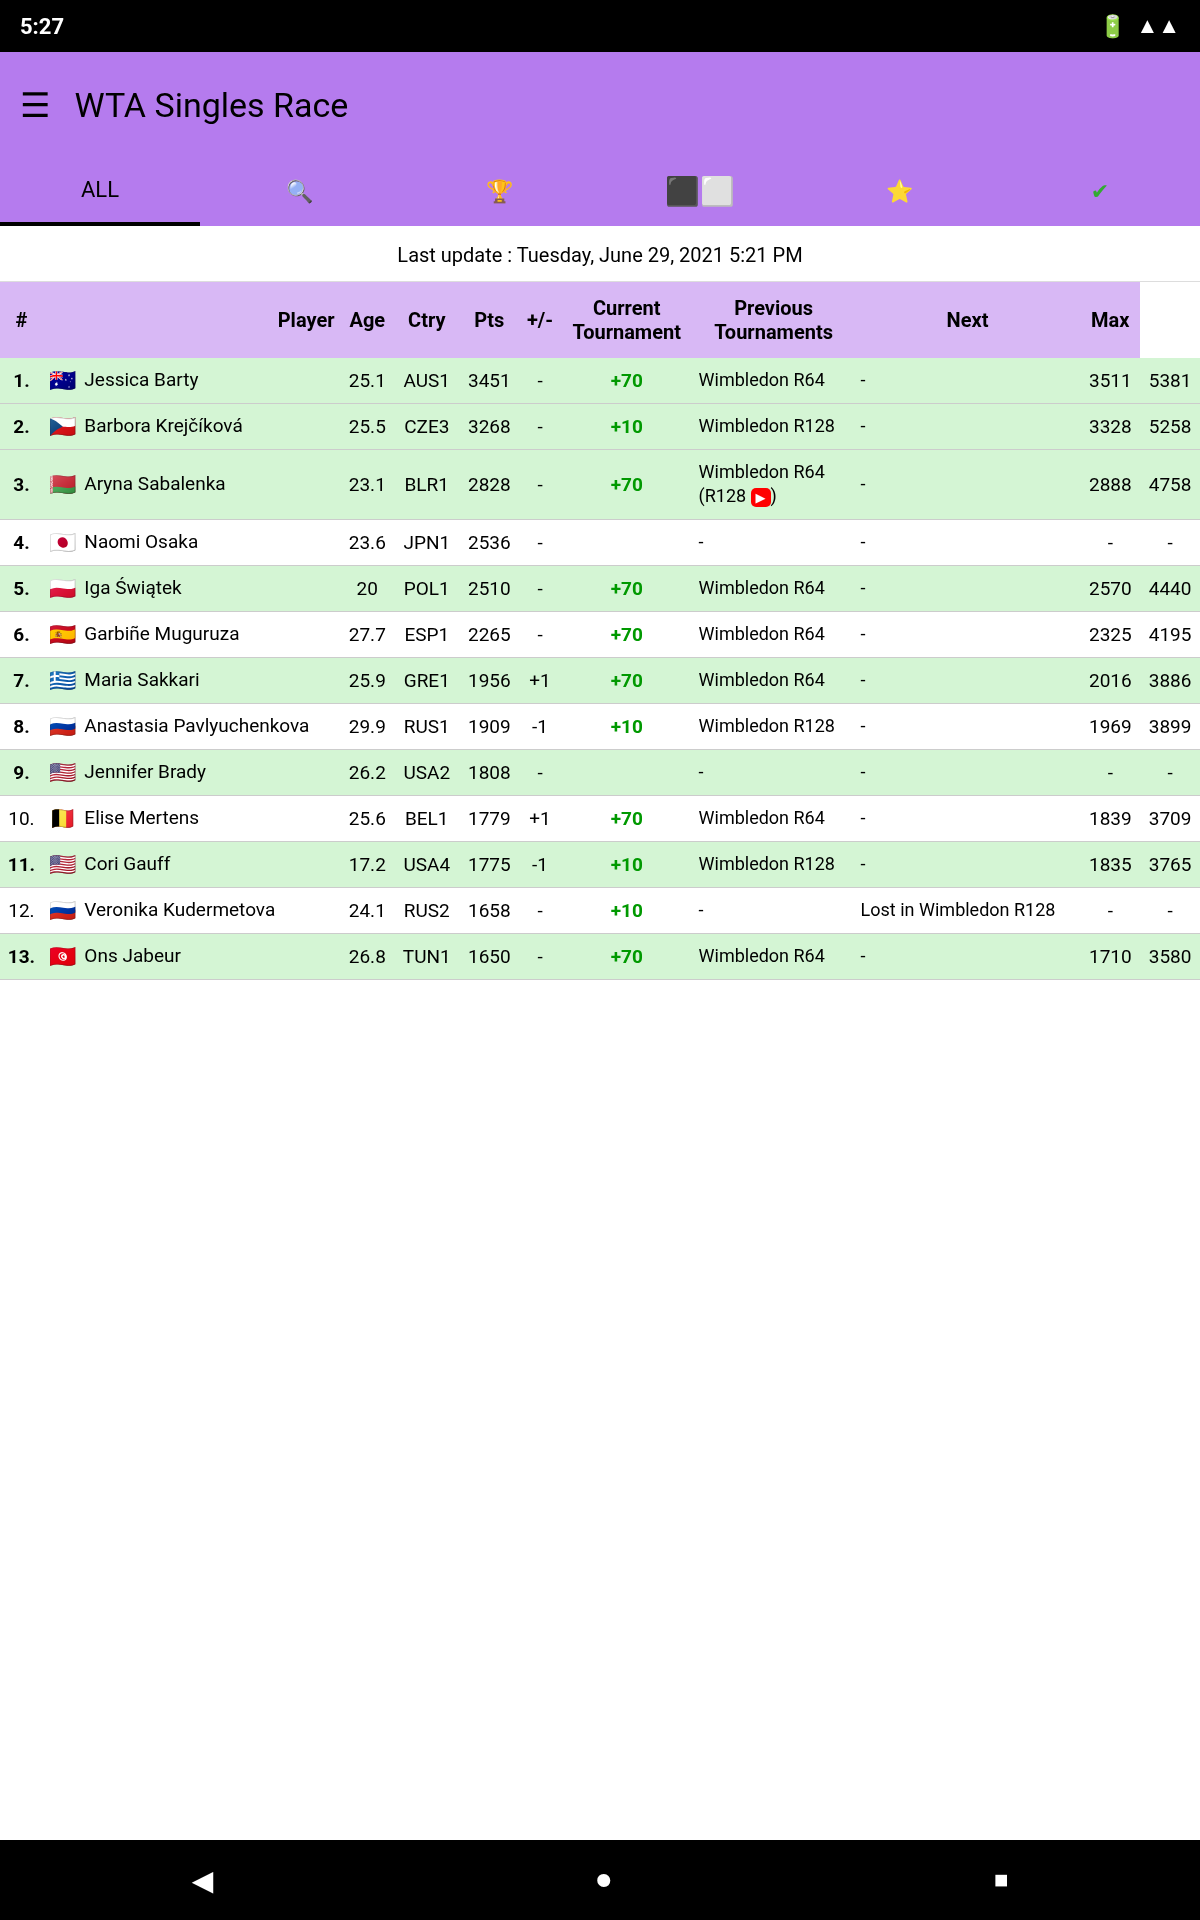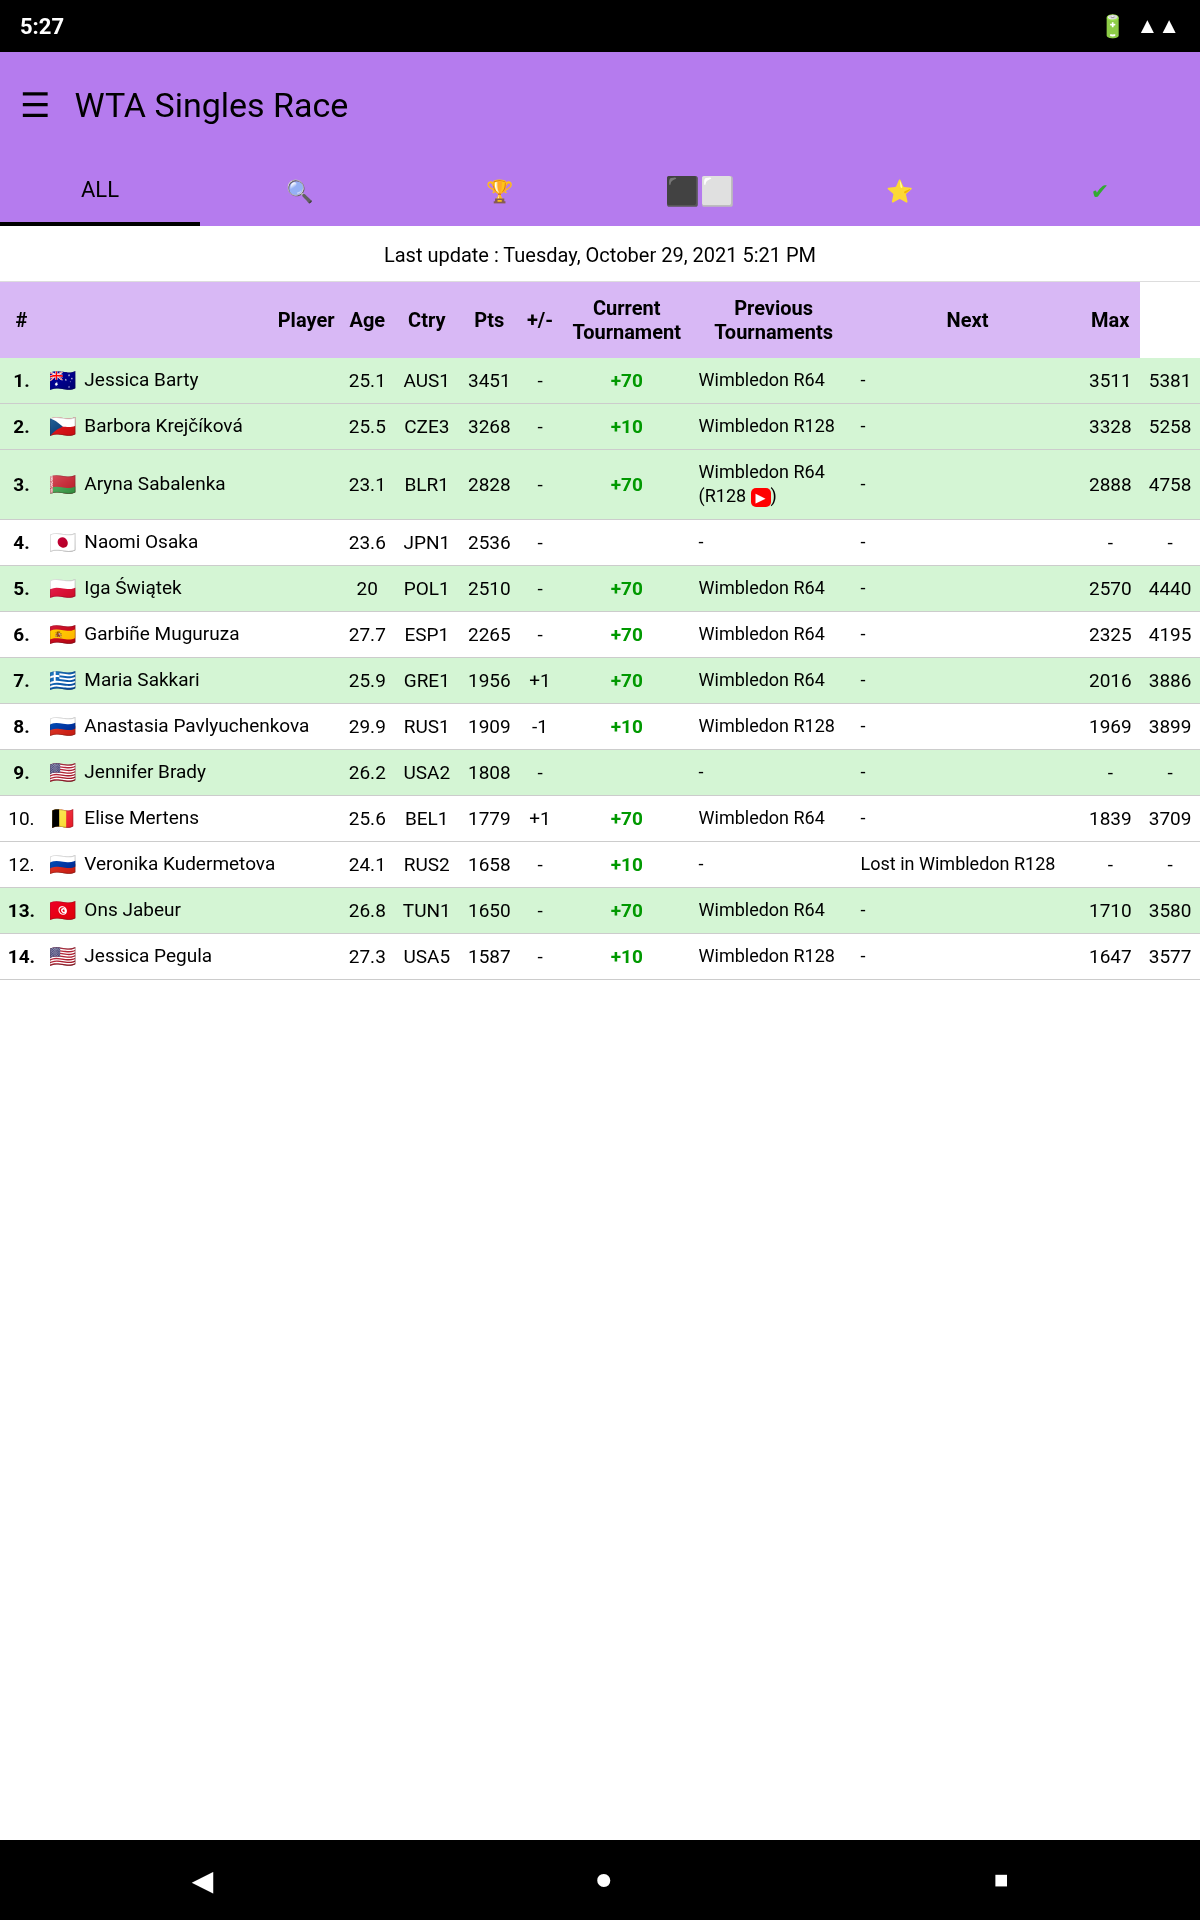--- a/index.html
+++ b/index.html
@@ -161,21 +161,21 @@
   </div>
   <div class="tab-item">
     <span>⭐</span>
   </div>
   <div class="tab-item">
     <span style="color:#3a3;">✔</span>
   </div>
 </div>
 
 <div class="last-update">
-  <span>Last update : Tuesday, October 29, 2021 5:21 PM</span>
+  <span>Last update : Tuesday, June 29, 2021 5:21 PM</span>
 </div>
 
 <div class="table-container">
   <table>
     <thead>
       <tr>
         <th>#</th>
         <th>Player</th>
         <th>Age</th>
         <th>Ctry</th>
@@ -361,20 +361,38 @@
           <td>25.6</td>
           <td>BEL1</td>
           <td>1779</td>
           <td>+1</td>
           <td style="color: rgb(0, 153, 0); font-weight: bold;">+70</td>
           <td class="tournament-cell">Wimbledon R64</td>
           <td class="tournament-cell">-</td>
           <td>1839</td>
           <td>3709</td>
         </tr>
+        <tr style="background: rgb(212, 245, 212);">
+          <td style="font-weight: bold;">11.</td>
+          <td style="text-align: left; padding-left: 6px;">
+            <div class="player-cell">
+              <span class="flag">🇺🇸</span>
+              <span class="player-name">Cori Gauff</span>
+            </div>
+          </td>
+          <td>17.2</td>
+          <td>USA4</td>
+          <td>1775</td>
+          <td>-1</td>
+          <td style="color: rgb(0, 153, 0); font-weight: bold;">+10</td>
+          <td class="tournament-cell">Wimbledon R128</td>
+          <td class="tournament-cell">-</td>
+          <td>1835</td>
+          <td>3765</td>
+        </tr>
         <tr style="background: rgb(255, 255, 255);">
           <td style="font-weight: normal;">12.</td>
           <td style="text-align: left; padding-left: 6px;">
             <div class="player-cell">
               <span class="flag">🇷🇺</span>
               <span class="player-name">Veronika Kudermetova</span>
             </div>
           </td>
           <td>24.1</td>
           <td>RUS2</td>
@@ -396,38 +414,20 @@
           </td>
           <td>26.8</td>
           <td>TUN1</td>
           <td>1650</td>
           <td>-</td>
           <td style="color: rgb(0, 153, 0); font-weight: bold;">+70</td>
           <td class="tournament-cell">Wimbledon R64</td>
           <td class="tournament-cell">-</td>
           <td>1710</td>
           <td>3580</td>
-        </tr>
-        <tr style="background: rgb(255, 255, 255);">
-          <td style="font-weight: bold;">14.</td>
-          <td style="text-align: left; padding-left: 6px;">
-            <div class="player-cell">
-              <span class="flag">🇺🇸</span>
-              <span class="player-name">Jessica Pegula</span>
-            </div>
-          </td>
-          <td>27.3</td>
-          <td>USA5</td>
-          <td>1587</td>
-          <td>-</td>
-          <td style="color: rgb(0, 153, 0); font-weight: bold;">+10</td>
-          <td class="tournament-cell">Wimbledon R128</td>
-          <td class="tournament-cell">-</td>
-          <td>1647</td>
-          <td>3577</td>
         </tr>
       </tbody>
   </table>
 </div>
 
 <div class="bottom-nav">
   <span class="nav-btn">◀</span>
   <span class="nav-btn">⏺</span>
   <span class="nav-btn">⏹</span>
 </div>

